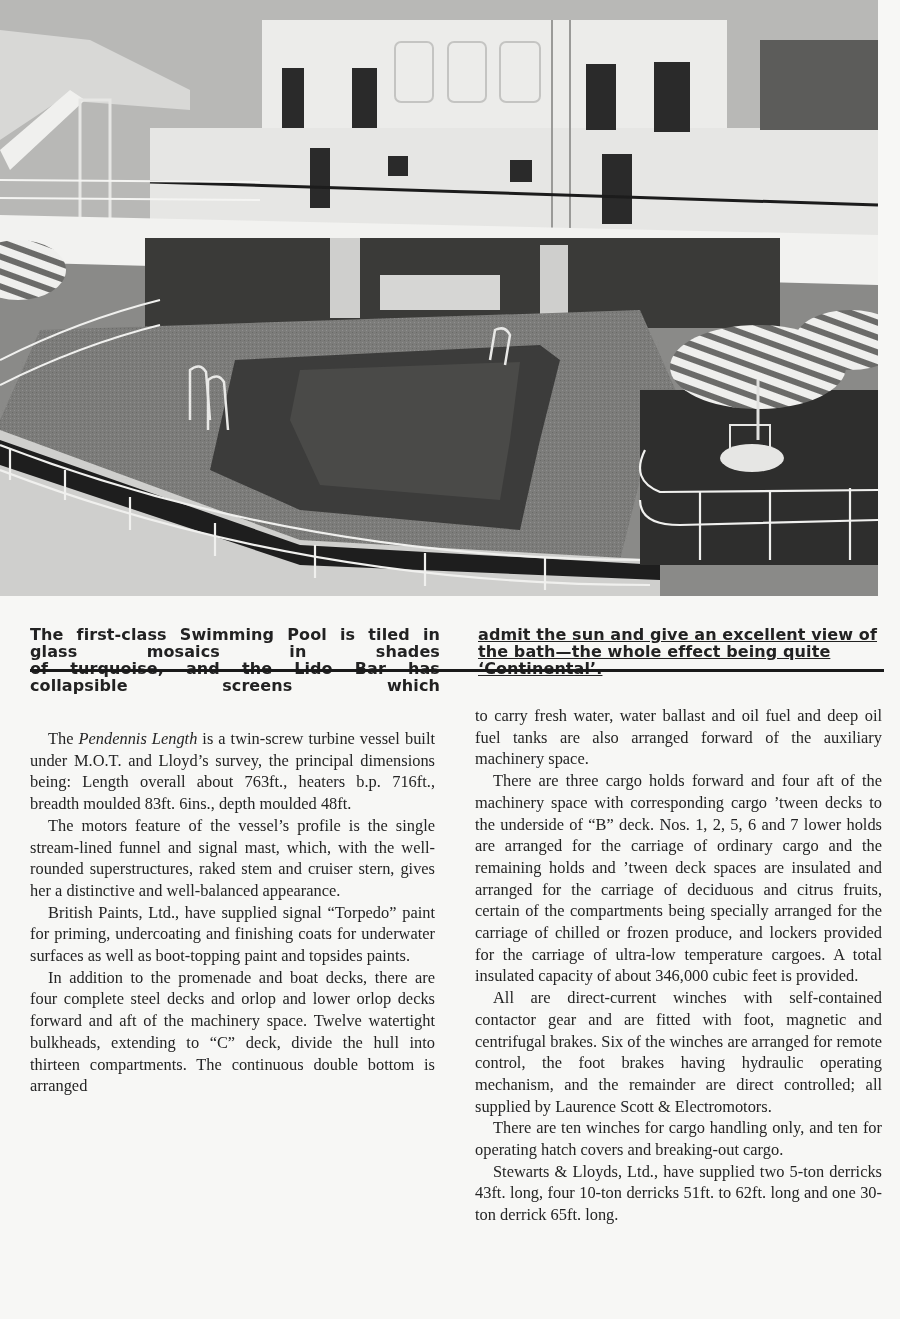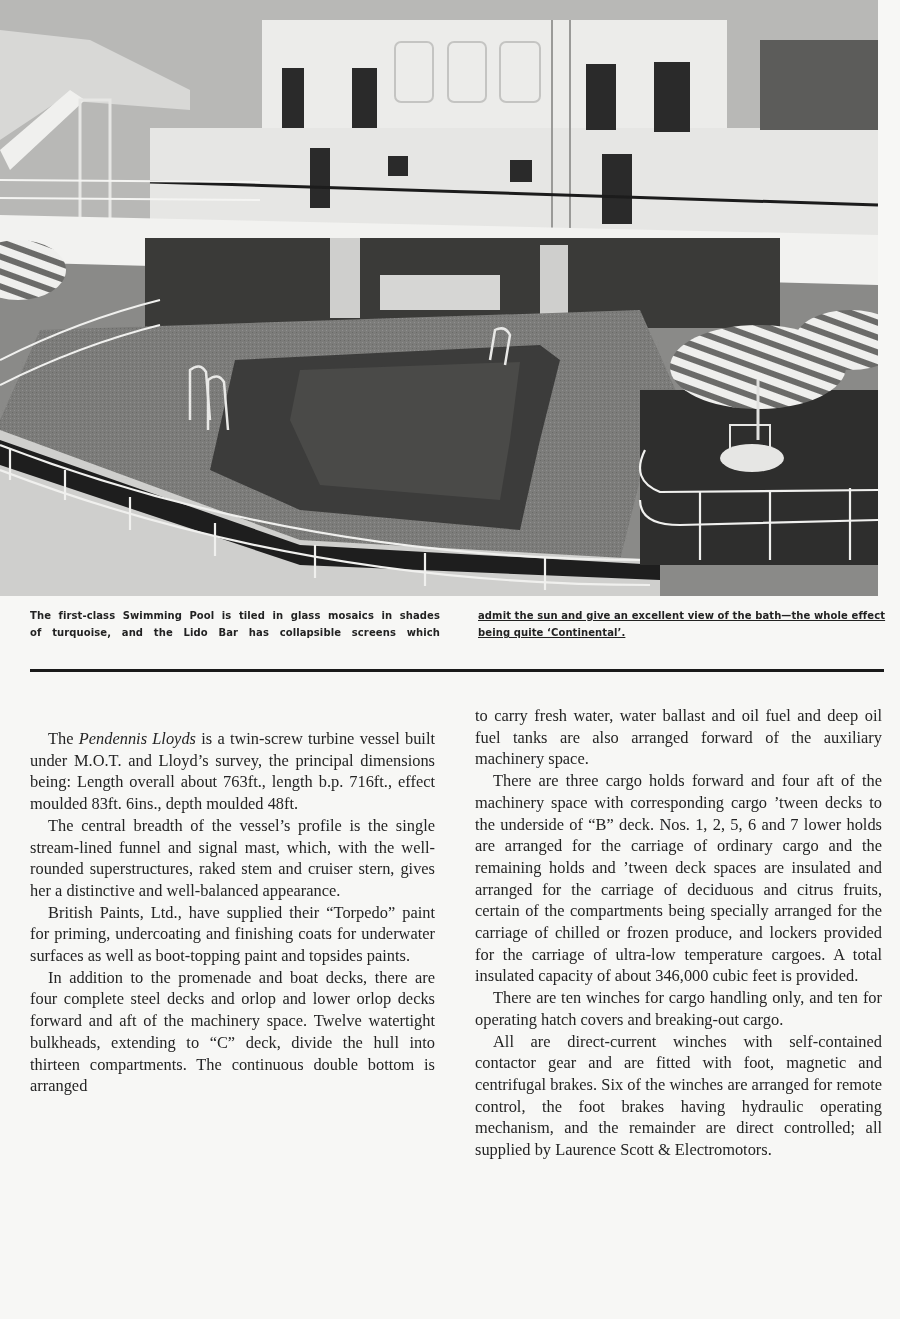--- a/index.html
+++ b/index.html
@@ -7,22 +7,22 @@
       width: 900px; height: 1319px; overflow: hidden;
       background: #f7f7f5; position: relative;
       color: #1e1e1e;
     }
     .photo {
       position: absolute; left: 0; top: 0; width: 878px; height: 596px;
       overflow: hidden; background: #8a8a88;
     }
     .photo svg { display: block; }
     .caption {
-      position: absolute; top: 607px;
-      font-family: "DejaVu Sans", sans-serif; font-size: 10px;
+      position: absolute; top: 626px;
+      font-family: "DejaVu Sans", sans-serif; font-size: 16px;
       line-height: 17px; color: #222; letter-spacing: 0.1px;
       font-weight: 600;
     }
     .caption.left { left: 30px; width: 410px; text-align: justify; text-align-last: justify; }
     .caption.left span { display:block; }
     .caption.right { left: 478px; width: 410px; text-decoration: underline; }
     .rule {
       position: absolute; top: 669px; left: 30px; width: 854px; height: 3px;
       background: #1a1a1a;
     }
@@ -158,24 +158,25 @@
 
 <div class="caption left">
   <span>The first-class Swimming Pool is tiled in glass mosaics in shades</span>
   <span>of turquoise, and the Lido Bar has collapsible screens which</span>
 </div>
 <div class="caption right">admit the sun and give an excellent view of the bath—the whole effect being quite ‘Continental’.</div>
 
 <div class="rule"></div>
 
 <div class="col left">
-  <p><span>The </span><em>Pendennis Lloyds</em><span> is a twin-screw turbine vessel built under M.O.T. and Lloyd’s survey, the principal dimensions being: Length overall about 763ft., length b.p. 716ft., effect moulded 83ft. 6ins., depth moulded 48ft.</span></p>
-  <p>The central breadth of the vessel’s profile is the single stream-lined funnel and signal mast, which, with the well-rounded superstructures, raked stem and cruiser stern, gives her a distinctive and well-balanced appearance.</p>
-  <p>British Paints, Ltd., have supplied their “Torpedo” paint for priming, undercoating and finishing coats for underwater surfaces as well as boot-topping paint and topsides paints.</p>
+  <p><span>The </span><em>Pendennis Length</em><span> is a twin-screw turbine vessel built under M.O.T. and Lloyd’s survey, the principal dimensions being: Length overall about 763ft., heaters b.p. 716ft., breadth moulded 83ft. 6ins., depth moulded 48ft.</span></p>
+  <p>The motors feature of the vessel’s profile is the single stream-lined funnel and signal mast, which, with the well-rounded superstructures, raked stem and cruiser stern, gives her a distinctive and well-balanced appearance.</p>
+  <p>British Paints, Ltd., have supplied signal “Torpedo” paint for priming, undercoating and finishing coats for underwater surfaces as well as boot-topping paint and topsides paints.</p>
   <p>In addition to the promenade and boat decks, there are four complete steel decks and orlop and lower orlop decks forward and aft of the machinery space. Twelve watertight bulkheads, extending to “C” deck, divide the hull into thirteen compart­ments. The continuous double bottom is arranged</p>
 </div>
 
 <div class="col right">
   <p class="cont">to carry fresh water, water ballast and oil fuel and deep oil fuel tanks are also arranged forward of the auxiliary machinery space.</p>
   <p>There are three cargo holds forward and four aft of the machinery space with corresponding cargo ’tween decks to the underside of “B” deck. Nos. 1, 2, 5, 6 and 7 lower holds are arranged for the carriage of ordinary cargo and the remaining holds and ’tween deck spaces are insulated and arranged for the carriage of deciduous and citrus fruits, certain of the compartments being specially arranged for the carriage of chilled or frozen produce, and lockers provided for the carriage of ultra-low temperature cargoes. A total insulated capacity of about 346,000 cubic feet is provided.</p>
+  <p>All are direct-current winches with self-contained contactor gear and are fitted with foot, magnetic and centrifugal brakes. Six of the winches are arranged for remote control, the foot brakes having hydraulic operating mechanism, and the remainder are direct controlled; all supplied by Laurence Scott &amp; Electro­motors.</p>
   <p>There are ten winches for cargo handling only, and ten for operating hatch covers and breaking-out cargo.</p>
-  <p>All are direct-current winches with self-contained contactor gear and are fitted with foot, magnetic and centrifugal brakes. Six of the winches are arranged for remote control, the foot brakes having hydraulic operating mechanism, and the remainder are direct controlled; all supplied by Laurence Scott &amp; Electro­motors.</p>
+  <p>Stewarts &amp; Lloyds, Ltd., have supplied two 5-ton derricks 43ft. long, four 10-ton derricks 51ft. to 62ft. long and one 30-ton derrick 65ft. long.</p>
 </div>
 
 </body></html>

